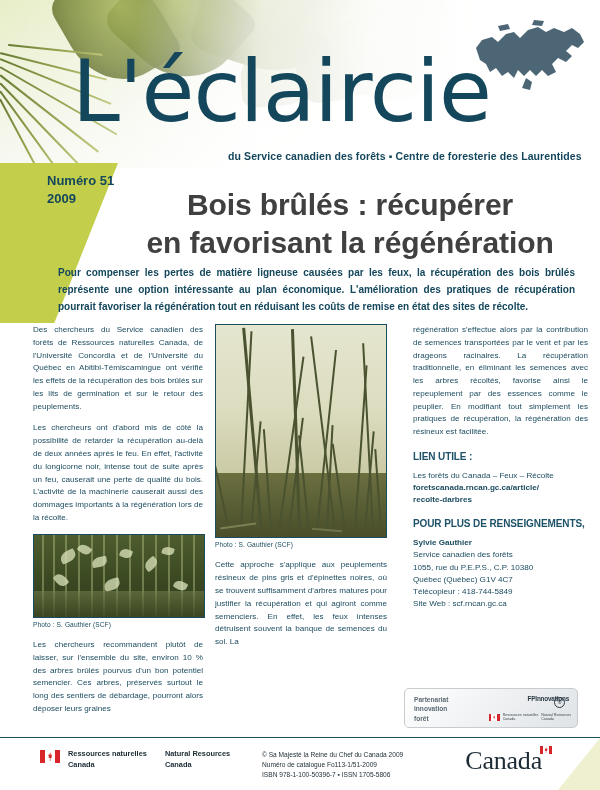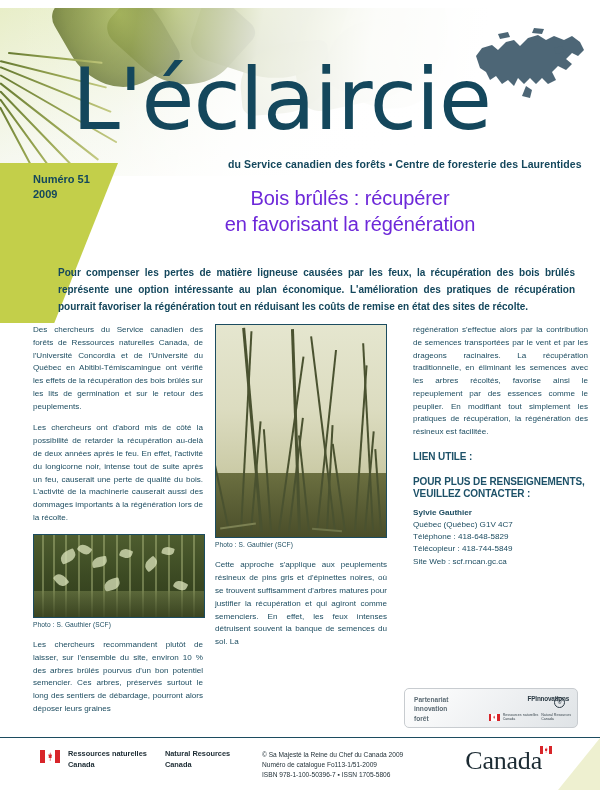--- a/index.html
+++ b/index.html
@@ -15,21 +15,21 @@
     position: relative;
     width: 600px;
     height: 790px;
     overflow: hidden;
     background: #ffffff;
   }
 
   
   .banner {
     position: absolute;
-    left: 0; top: 8px;
+    left: 0; top: 0;
     width: 600px; height: 168px;
     overflow: hidden;
     background: linear-gradient(160deg,#e8eec8 0%, #f6f8ef 40%, #ffffff 75%);
   }
   .leaf {
     position: absolute;
     border-radius: 60% 10% 55% 15%;
     background: radial-gradient(ellipse at 35% 35%, #9aab45 0%, #6e7e2b 60%, #3f4d16 100%);
     opacity: .92;
   }
@@ -75,22 +75,22 @@
   
   .green-wedge {
     position: absolute;
     left: 0; top: 163px;
     width: 118px; height: 160px;
     background: #c3cf4a;
     clip-path: polygon(0 0, 100% 0, 46% 100%, 0 100%);
   }
   .issue-no {
     position: absolute;
-    left: 33px; top: 172px;
-    font-size: 11px;
+    left: 47px; top: 172px;
+    font-size: 13px;
     font-weight: bold;
     color: #14475c;
     line-height: 1.35;
     z-index: 4;
   }
   .big-number {
     position: absolute;
     left: 6px; top: 160px;
     font-size: 62px;
     font-weight: bold;
@@ -99,24 +99,24 @@
     z-index: 2;
     line-height: 1;
   }
 
   
   .article-title {
     position: absolute;
     left: 120px; top: 186px;
     width: 460px;
     text-align: center;
-    font-size: 20px;
-    font-weight: normal;
+    font-size: 30px;
+    font-weight: bold;
     line-height: 1.28;
-    color: #6d28d9;
+    color: #404040;
     letter-spacing: -0.1px;
   }
 
   
   .lead {
     position: absolute;
     left: 58px; top: 264px;
     width: 517px;
     font-size: 10px;
     line-height: 1.72;
@@ -401,30 +401,35 @@
     </div>
     <div class="photo-caption">Photo : S. Gauthier (SCF)</div>
 
     <p>Cette approche s'applique aux peuplements résineux de pins gris et d'épinettes noires, où se trouvent suffisamment d'arbres matures pour justifier la récupération et qui agiront comme semenciers. En effet, les feux intenses détruisent souvent la banque de semences du sol. La</p>
   </div>
 
   <div class="col col-3">
     <p>régénération s'effectue alors par la contribution de semences transportées par le vent et par les drageons racinaires. La récupération traditionnelle, en éliminant les semences avec les arbres récoltés, favorise ainsi le repeuplement par des essences comme le peuplier. En modifiant tout simplement les pratiques de récupération, la régénération des résineux est facilitée.</p>
 
     <div class="sec-head">LIEN UTILE :</div>
+    <div class="link-block">
+      <div>Les forêts du Canada – Feux – Récolte</div>
+      <div class="link-bold">foretscanada.rncan.gc.ca/article/</div>
+      <div class="link-bold">recolte-darbres</div>
+    </div>
 
     <div class="sec-head">
       <div>POUR PLUS DE RENSEIGNEMENTS,</div>
-      <div>VEUILLEZ CONTACTER :</div>
     </div>
 
     <div class="contact">
       <div class="name">Sylvie Gauthier</div>
+      <div>Service canadien des forêts</div>
+      <div>1055, rue du P.E.P.S., C.P. 10380</div>
       <div>Québec (Québec)  G1V 4C7</div>
-      <div>Téléphone    : 418-648-5829</div>
       <div>Télécopieur  : 418-744-5849</div>
       <div>Site Web : scf.rncan.gc.ca</div>
     </div>
   </div>
 
   <div class="partner-box">
     <div class="partner-left">
       <div>Partenariat</div>
       <div>innovation</div>
       <div>forêt</div>

